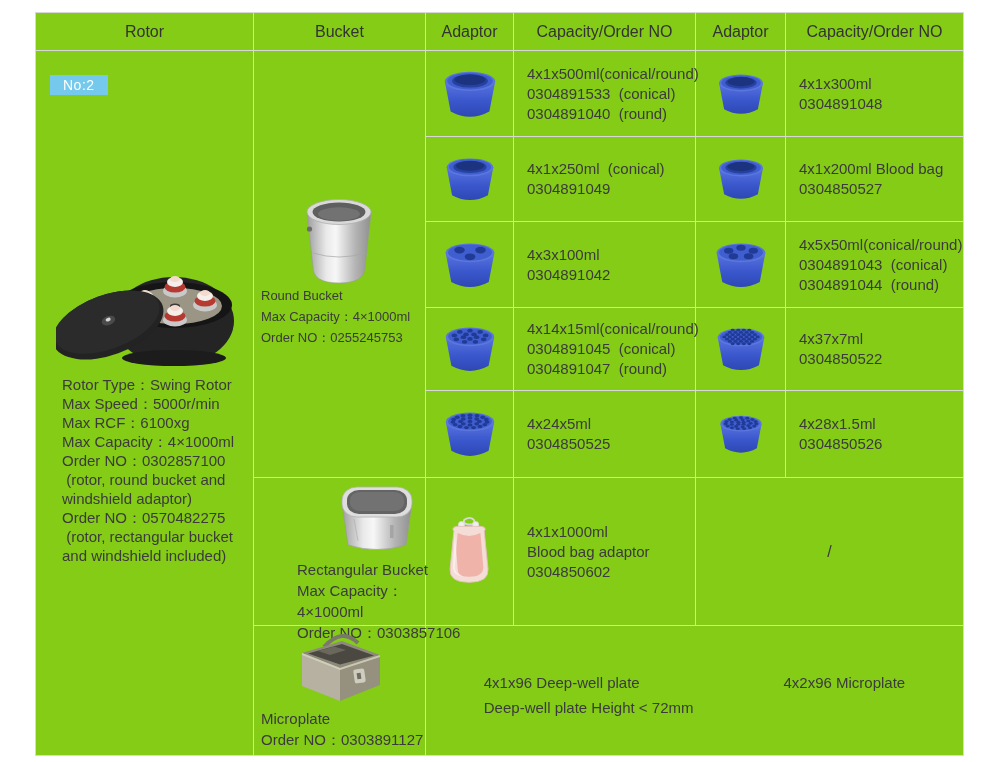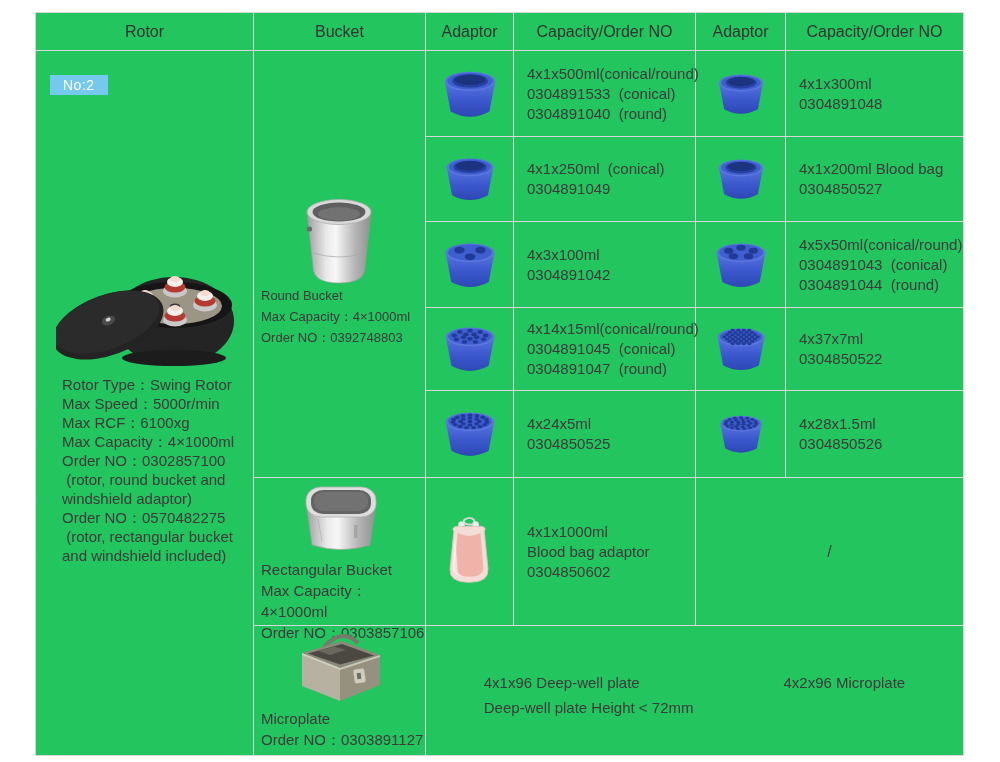--- a/index.html
+++ b/index.html
@@ -6,29 +6,29 @@
   html,body { background:#ffffff; }
   body {
     width:1000px; height:762px; position:relative;
     font-family:"Liberation Sans","DejaVu Sans",sans-serif;
     color:#3b3b3b;
   }
   table.spec {
     position:absolute; left:35px; top:12px; width:928px;
     border-collapse:collapse; table-layout:fixed;
   }
-  td { border:1px solid #d8d8d8; vertical-align:middle; background:#22c55e; }
+  td { border:1px solid #d8d8d8; vertical-align:middle; background:#84cc16; }
   td.hdr { height:38px; text-align:center; font-size:16px; color:#333; }
   td.img-cell { text-align:center; }
   td.cap-cell { padding-left:13px; font-size:15px; }
   .cap-line { line-height:20px; white-space:pre-wrap; }
   .pos { position:relative; width:100%; }
   .rotor-fill { height:703px; }
   .roundb-fill { height:425px; }
-  .rectb-fill { height:146px; }
+  .rectb-fill { height:146px;margin-left:36px; }
   .micro-fill { height:128px; }
   .badge {
     position:absolute; top:24px; left:14px;
     background:#74c9ec; color:#ffffff; font-size:14px;
     padding:2px 13px; letter-spacing:.5px;
   }
   .rotor-img { position:absolute; top:212px; left:20px; }
   .rotor-specs {
     position:absolute; top:324px; left:0; right:0;
     padding:0 8px 0 26px; font-size:15px;
@@ -160,21 +160,21 @@
           <path d="M7,22 L13,76 Q13,92 39,92 Q65,92 65,76 L71,22 Z" fill="url(#gSteel)" stroke="#9a9a9a" stroke-width="0.6"></path>
           <path d="M13,62 Q39,70 65,62" stroke="#a5a5a5" fill="none" opacity="0.7"></path>
           <ellipse cx="39" cy="21" rx="32" ry="12.5" fill="#d9d9d9" stroke="#aeaeae" stroke-width="0.8"></ellipse>
           <ellipse cx="39" cy="21" rx="26.5" ry="9.5" fill="#5f5f5f"></ellipse>
           <ellipse cx="39" cy="23" rx="21" ry="6.8" fill="#7b7b7b" opacity="0.7"></ellipse>
           <circle cx="9.5" cy="38" r="2.6" fill="#6b6b6b"></circle>
         </svg>
         <div class="bucket-text-round">
           <div>Round Bucket</div>
           <div>Max Capacity：4×1000ml</div>
-          <div>Order NO：0392748803</div>
+          <div>Order NO：0255245753</div>
         </div>
       </div>
     </td>
     <td class="img-cell">
       <svg class="adp" width="62" height="58" viewBox="0 0 64 58">
             <use href="#adaptor-body"></use>
             <g class="holes">
               <ellipse cx="32" cy="15.5" rx="18.5" ry="6.9" fill="#26419f"></ellipse>
               <ellipse cx="32" cy="14.3" rx="15.8" ry="5.4" fill="#1c3380"></ellipse>
             </g>

